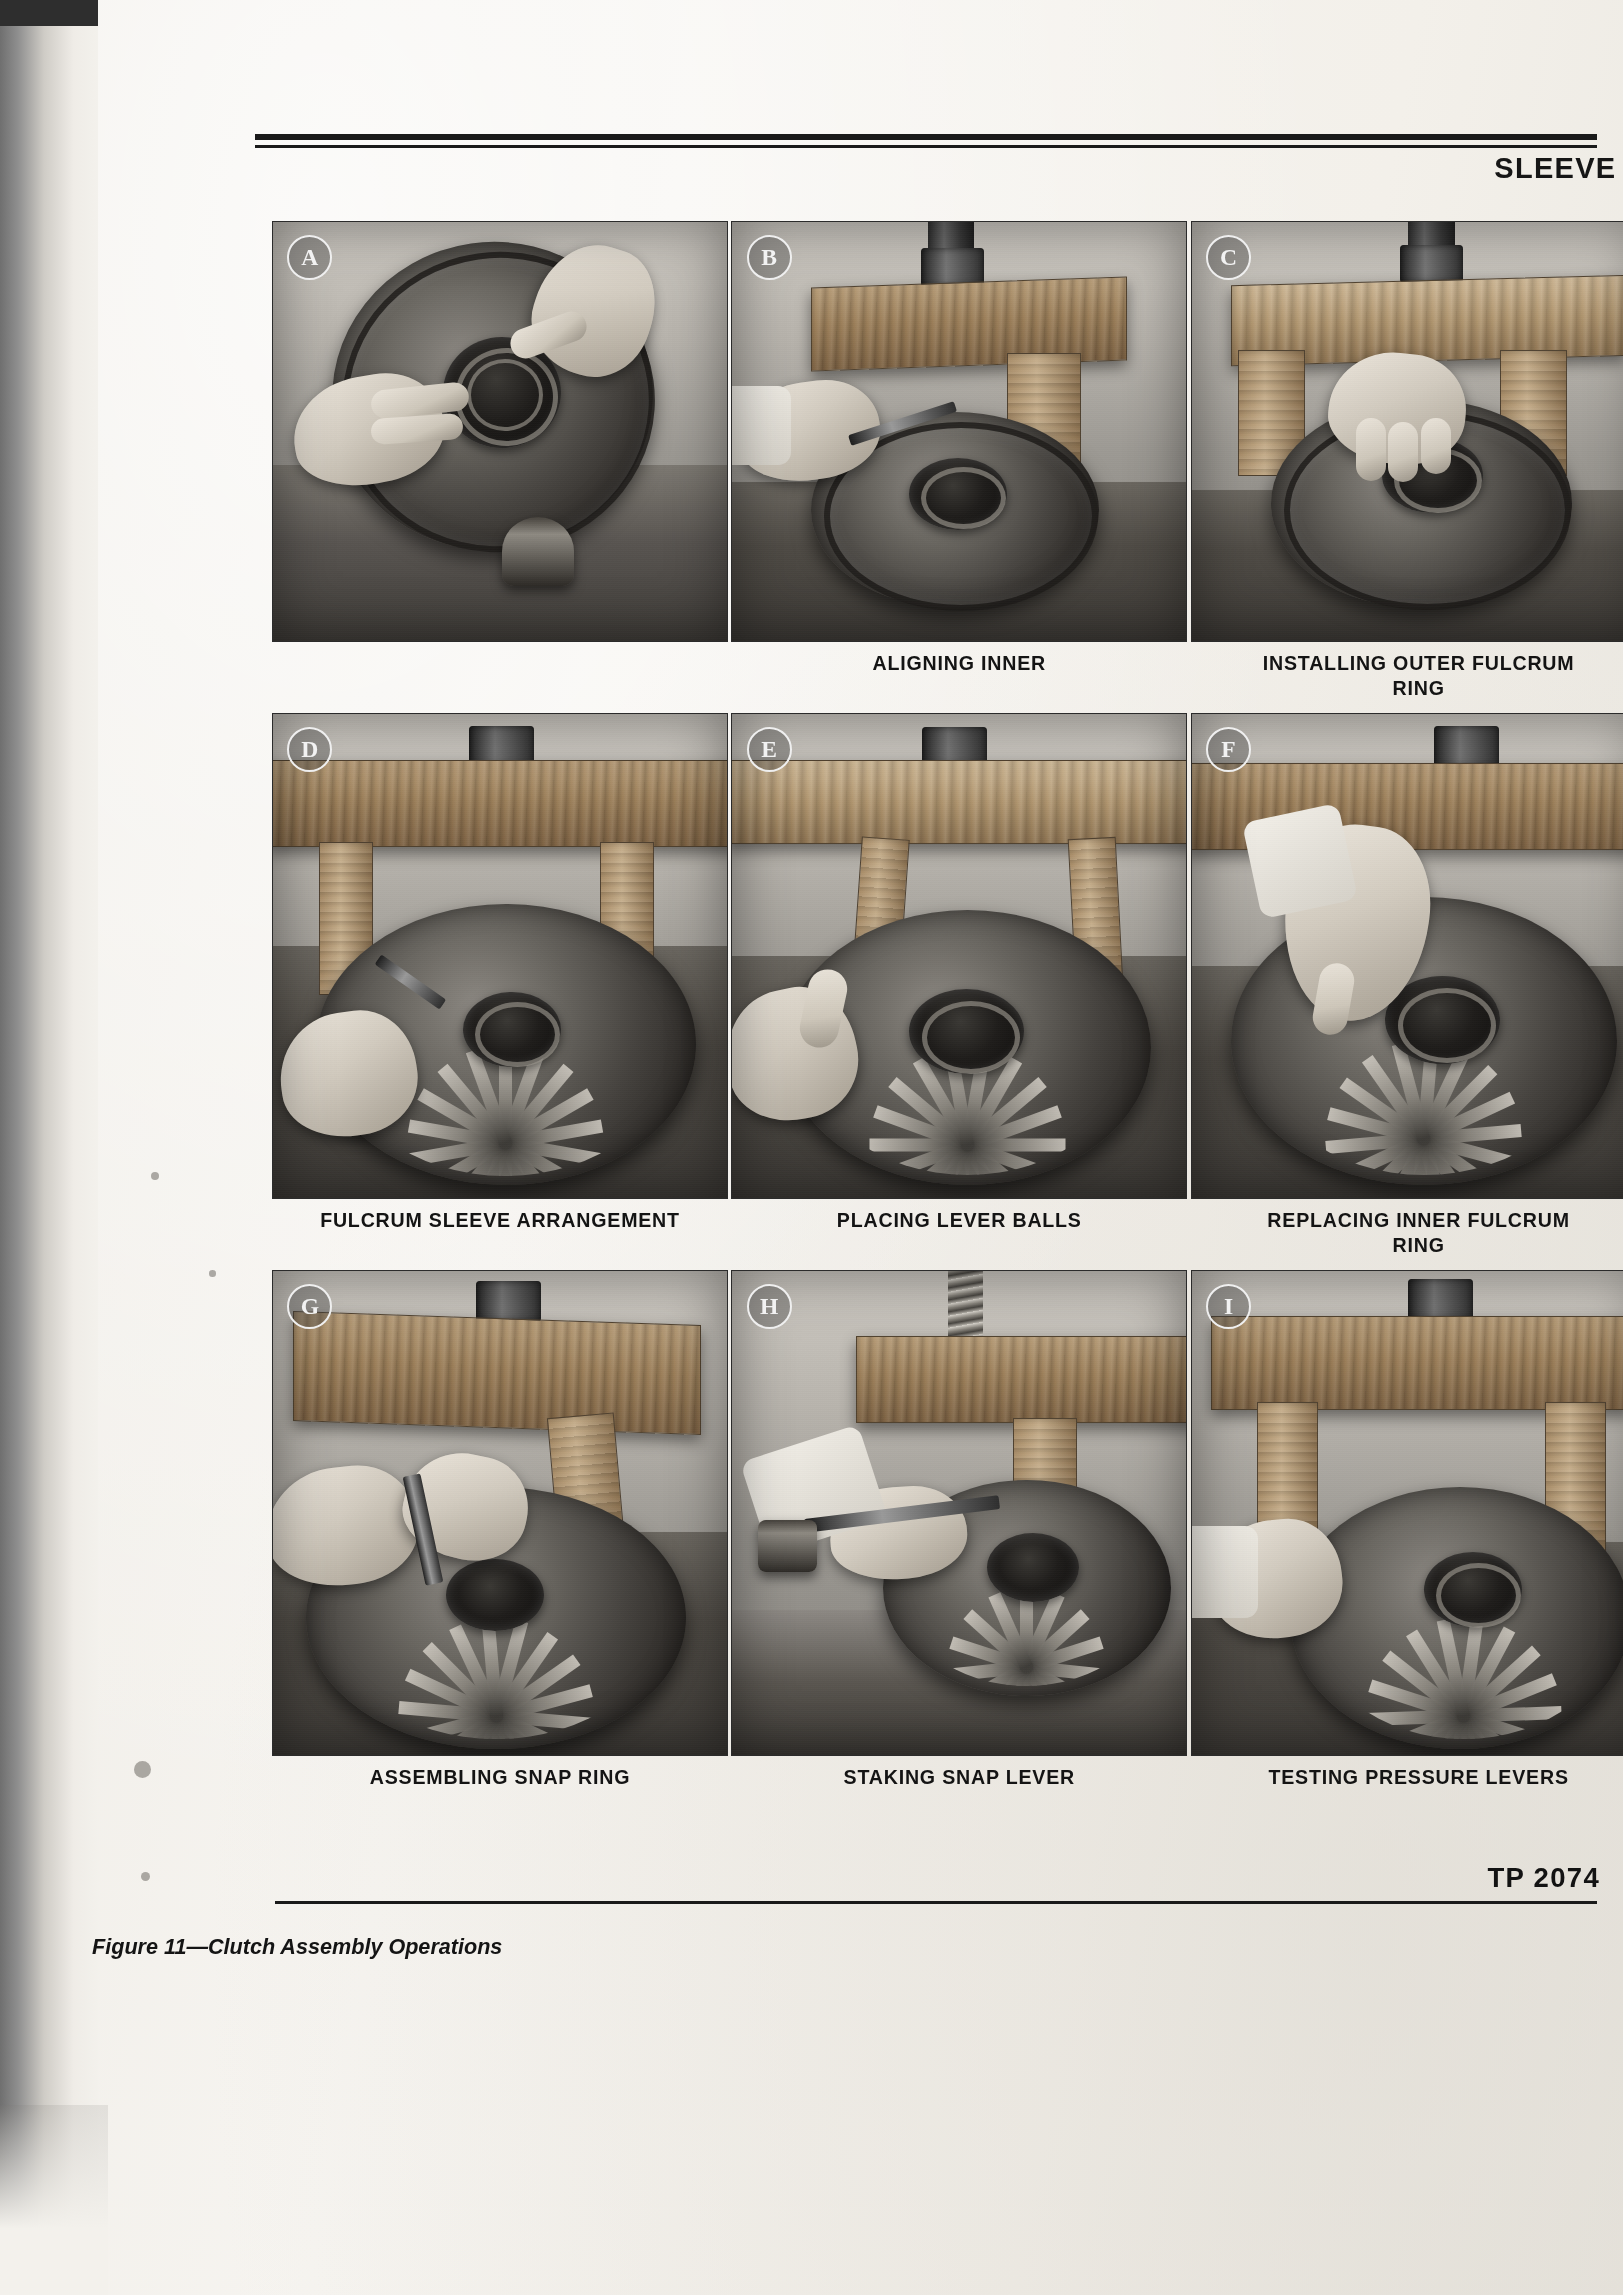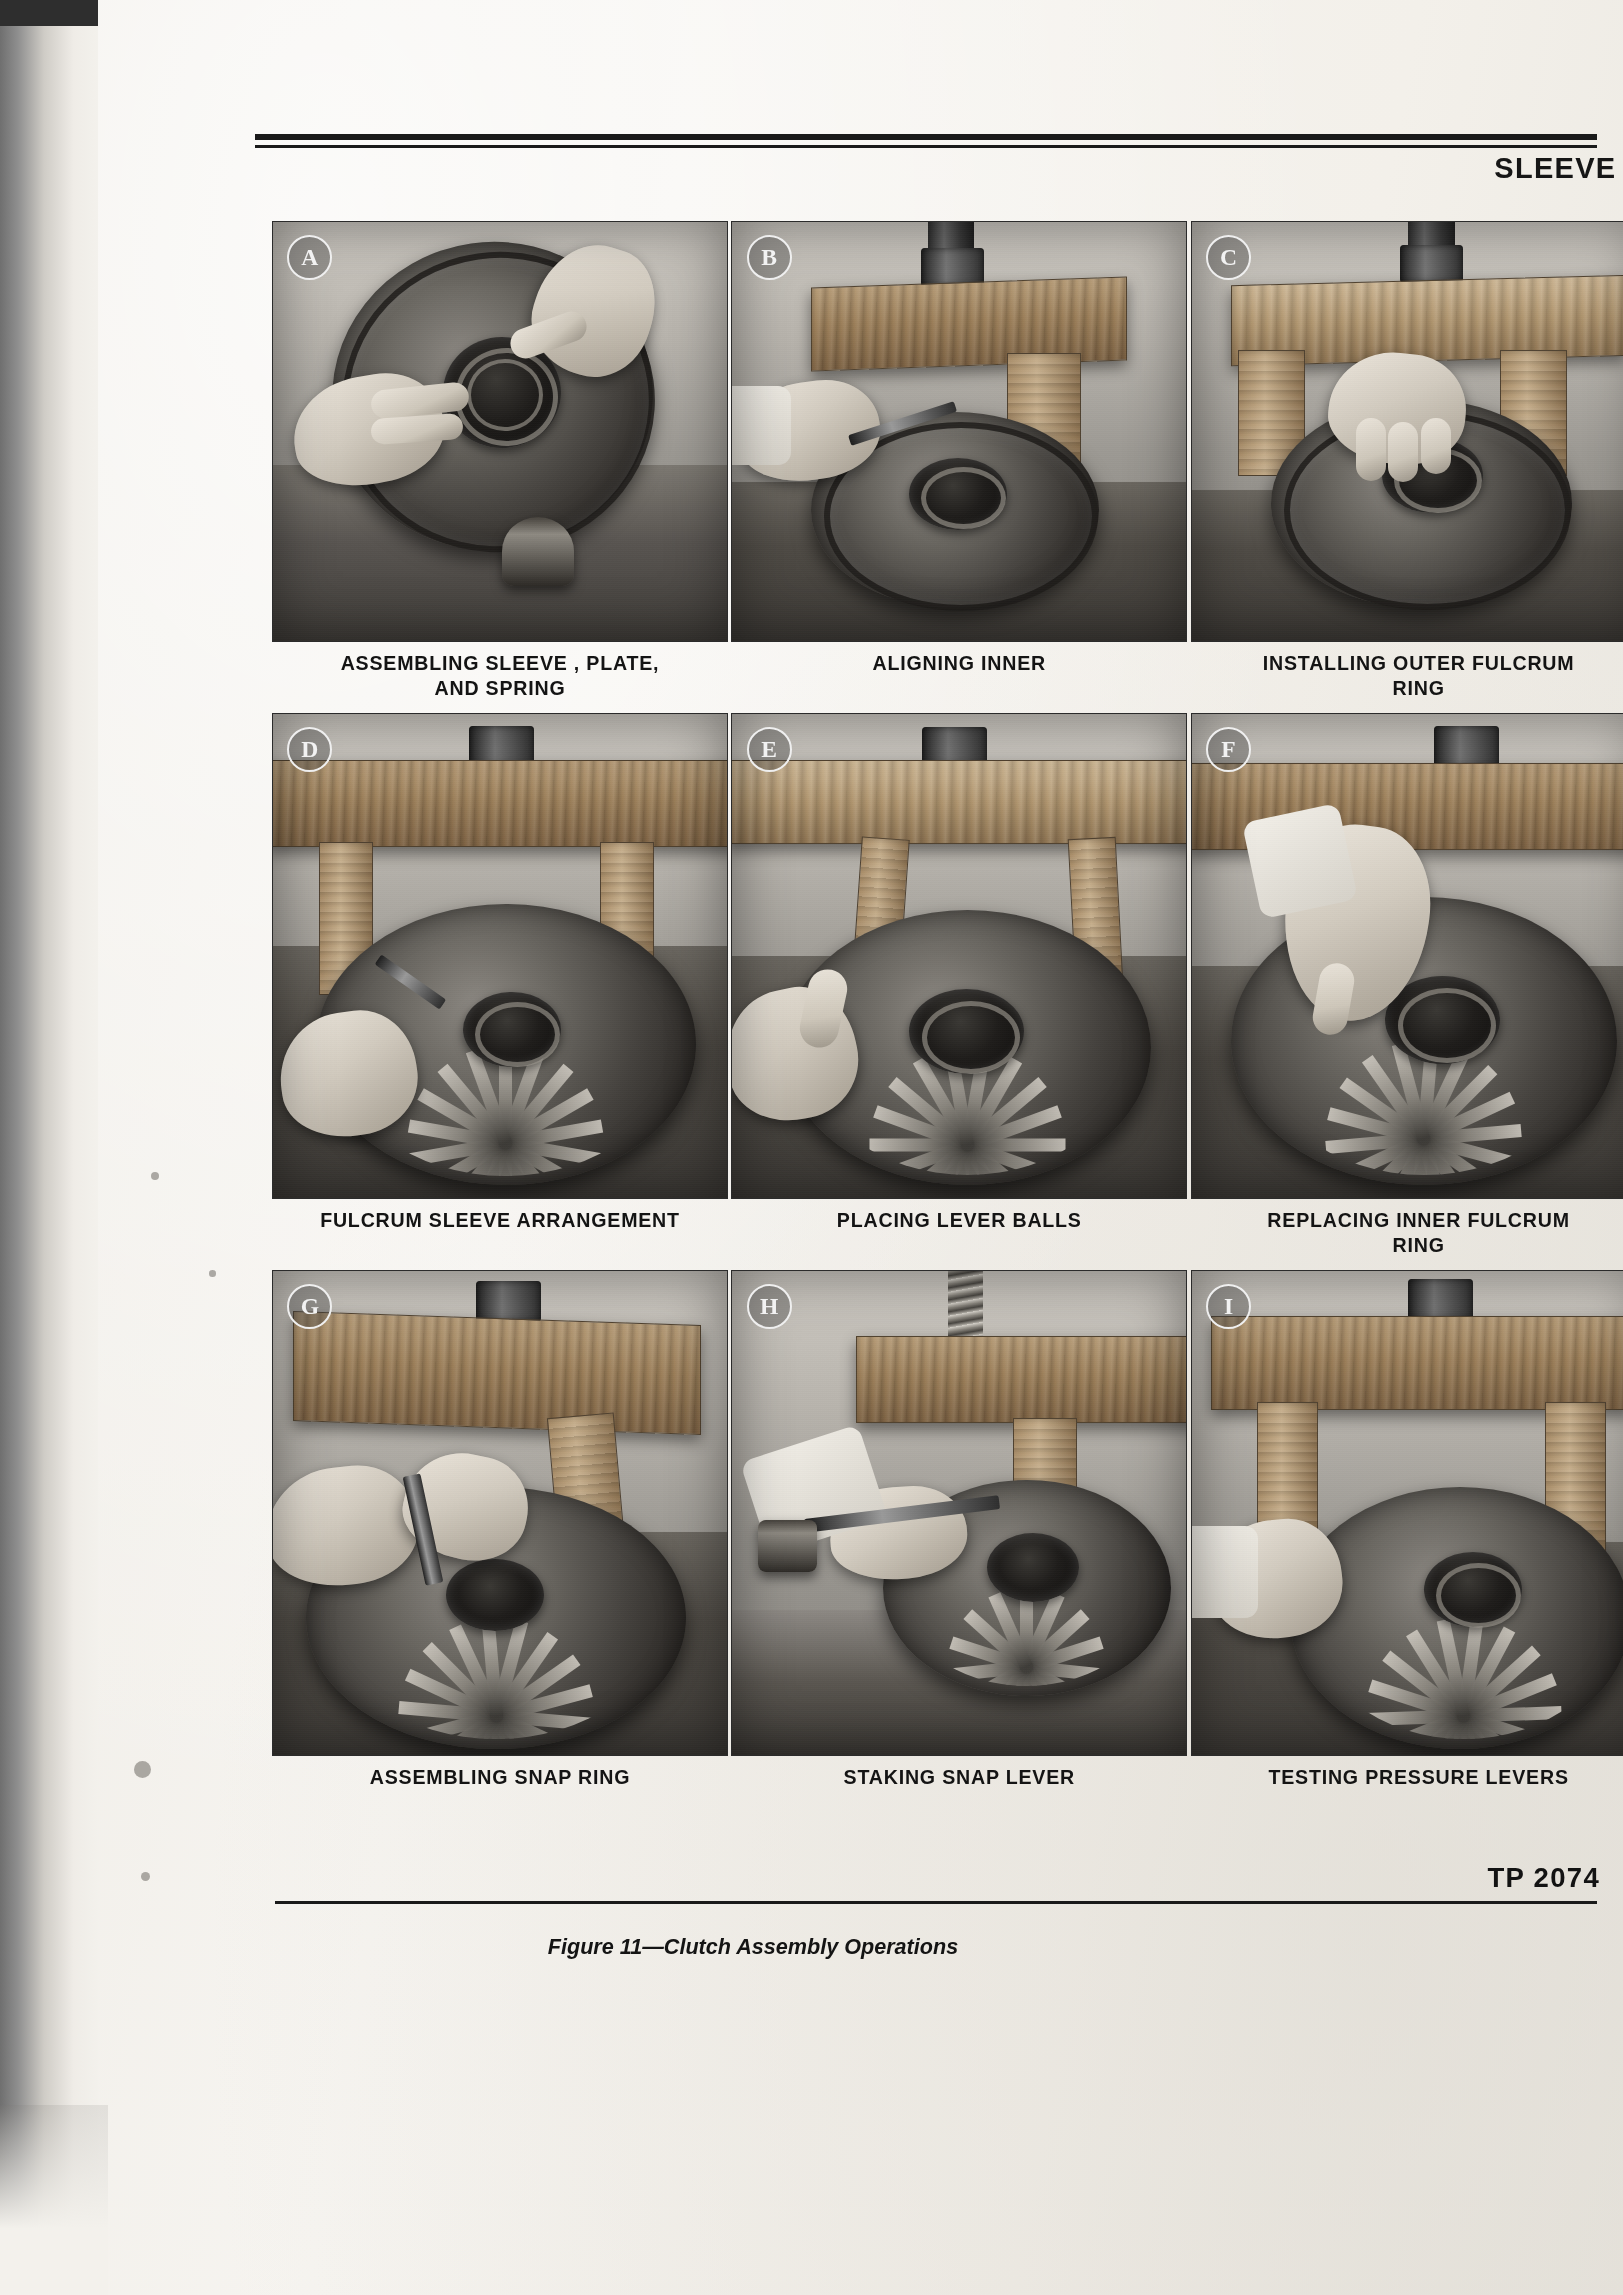--- a/index.html
+++ b/index.html
@@ -294,21 +294,21 @@
     top: 1901px;
     width: 1322px;
     height: 3.3px;
     background: #1a1a1a;
   }
   .fig-caption {
     position: absolute;
     left: 275px;
     top: 1934px;
     width: 1322px;
-    text-align: center;
+    text-align: left;
     font-size: 21.6px;
     font-style: italic;
     font-weight: bold;
     color: #141414;
     margin-left: -183px;
   }
   .speck {
     position: absolute;
     border-radius: 50%;
     background: #6e6a64;
@@ -353,22 +353,20 @@
 
           <div class="hand" style="left:19.6px;top:154px;width:151px;height:108px;transform:rotate(-10deg);"></div>
           <div class="sleeve-finger" style="left:98px;top:164px;width:98px;height:29px;transform:rotate(-6deg);"></div>
           <div class="sleeve-finger" style="left:98px;top:194px;width:92px;height:26px;transform:rotate(-4deg);"></div>
 
           <div class="bushing" style="left:229px;top:295px;width:72px;height:69px;border-radius:50% 50% 11.8px 11.8px;"></div>
           <div class="vignette"></div>
           <div class="grain"></div>
           <div class="badge">A</div>
         </div>
-        <div class="caption" style="white-space:pre-line;">ASSEMBLING SLEEVE , PLATE,
-AND SPRING</div>
       </div>
 
       <div class="cell">
         <div class="photo">
           <div class="bg-wall"></div>
           <div class="bg-bench" style="height:38%;"></div>
           <div class="ram" style="left:196px;top:-6.5px;width:46px;height:46px;"></div>
           <div class="ram-collar" style="left:189px;top:26px;width:63px;height:39px;"></div>
           <div class="beam" style="left:79px;top:60px;width:314px;height:82px;transform:skewY(-2deg);"></div>
           <div class="post" style="left:275px;top:131px;width:72px;height:124px;"></div>

